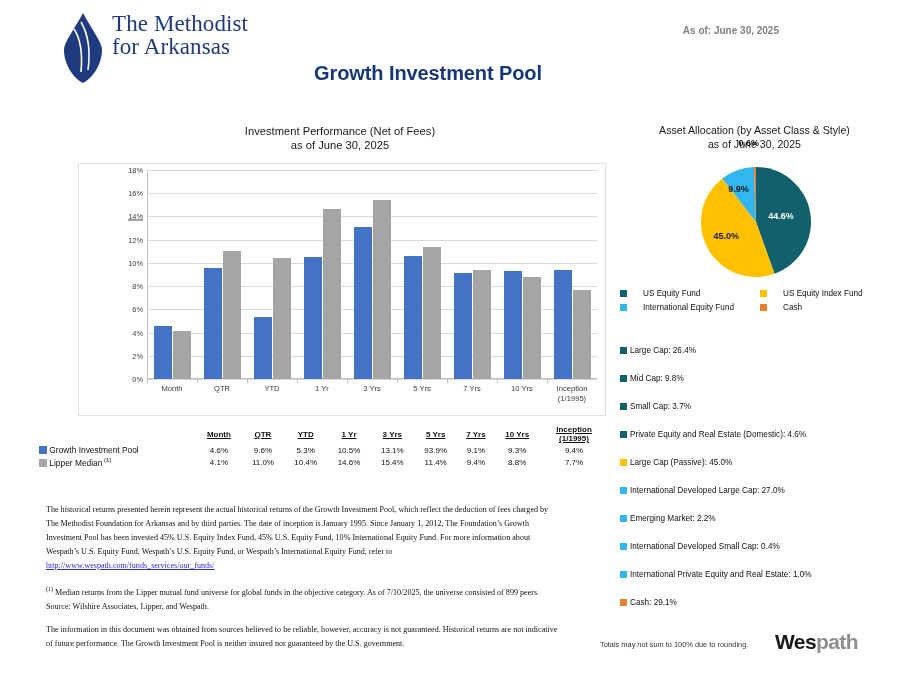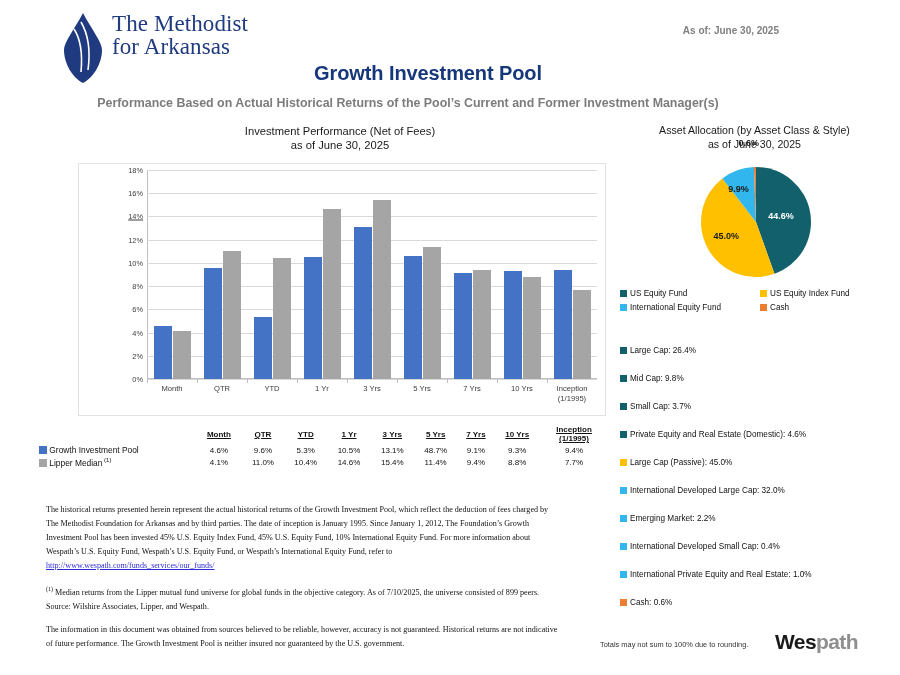--- a/index.html
+++ b/index.html
@@ -66,21 +66,21 @@
   .notes p{margin:0 0 9px 0;}
   .notes a{color:#2b2bd4;text-decoration:underline;word-break:break-all;}
 
   
   .pie-title{position:absolute;left:612px;top:124px;width:285px;text-align:center;
     font-size:10.6px;line-height:13.5px;color:#1a1a1a;}
   .pie-wrap{position:absolute;left:700px;top:166px;width:112px;height:112px;}
   .pie-label{position:absolute;font-size:9px;font-weight:bold;white-space:nowrap;}
   .pie-legend{position:absolute;left:620px;top:289px;width:280px;font-size:8.2px;color:#111;}
   .pie-legend .row{display:flex;margin-bottom:5px;}
-  .pie-legend .cell{width:50%;display:flex;align-items:center;gap:3px;}
+  .pie-legend .cell{width:50%;display:flex;align-items:center;gap:16px;}
   .lsw{display:inline-block;width:7px;height:7px;flex:0 0 7px;}
 
   .alloc{position:absolute;left:620px;top:336px;width:282px;font-size:8.2px;color:#111;}
   .alloc .item{display:flex;align-items:center;gap:3px;height:28px;}
 
   .rounding{position:absolute;left:600px;top:640px;font-size:7.4px;color:#333;}
   .wespath{position:absolute;left:775px;top:630px;font-size:21px;font-weight:bold;letter-spacing:-.6px;}
   .wespath .w1{color:#1a1a1a;}
   .wespath .w2{color:#8e8e8e;}
 </style>
@@ -96,21 +96,20 @@
       <path d="M19 10 C26 22 29 36 26 58" stroke="#ffffff" stroke-width="1.6" fill="none"></path>
     </svg>
     <div class="logo-words">
       <div>The Methodist</div>
       <div>for Arkansas</div>
     </div>
   </div>
 
   <div class="asof">As of: June 30, 2025</div>
   <div class="main-title">Growth Investment Pool</div>
-  <div class="sub-title">Performance Based on Actual Historical Returns of the Pool’s Current and Former Investment Manager(s)</div>
 
   <div class="chart-title">
     <div>Investment Performance (Net of Fees)</div>
     <div>as of June 30, 2025</div>
   </div>
 
   <div class="chart-box">
     <div class="plot" id="plot">
       <div class="vaxis"></div>
       <div class="axisline"></div>
@@ -234,21 +233,21 @@
         </tr>
       </thead>
       <tbody id="table-body">
           <tr>
             <td class="name"><span class="swatch sw-a"></span> Growth Investment Pool</td>
             <td class="val">4.6%</td>
             <td class="val">9.6%</td>
             <td class="val">5.3%</td>
             <td class="val">10.5%</td>
             <td class="val">13.1%</td>
-            <td class="val">48.7%</td>
+            <td class="val">93.9%</td>
             <td class="val">9.1%</td>
             <td class="val">9.3%</td>
             <td class="val">9.4%</td>
           </tr>
           <tr>
             <td class="name"><span class="swatch sw-b"></span> Lipper Median<span class="sup"> (1)</span></td>
             <td class="val">4.1%</td>
             <td class="val">11.0%</td>
             <td class="val">10.4%</td>
             <td class="val">14.6%</td>
@@ -332,37 +331,37 @@
       <div class="item">
         <span class="lsw" style="background: rgb(17, 96, 107);"></span>
         <span>Private Equity and Real Estate (Domestic):  4.6%</span>
       </div>
       <div class="item">
         <span class="lsw" style="background: rgb(255, 192, 0);"></span>
         <span>Large Cap (Passive):  45.0%</span>
       </div>
       <div class="item">
         <span class="lsw" style="background: rgb(49, 182, 237);"></span>
-        <span>International Developed Large Cap:  32.0%</span>
+        <span>International Developed Large Cap:  27.0%</span>
       </div>
       <div class="item">
         <span class="lsw" style="background: rgb(49, 182, 237);"></span>
         <span>Emerging Market:  2.2%</span>
       </div>
       <div class="item">
         <span class="lsw" style="background: rgb(49, 182, 237);"></span>
         <span>International Developed Small Cap:  0.4%</span>
       </div>
       <div class="item">
         <span class="lsw" style="background: rgb(49, 182, 237);"></span>
         <span>International Private Equity and Real Estate:  1.0%</span>
       </div>
       <div class="item">
         <span class="lsw" style="background: rgb(237, 125, 49);"></span>
-        <span>Cash:  0.6%</span>
+        <span>Cash:  29.1%</span>
       </div>
     </div>
 
   <div class="rounding">Totals may not sum to 100% due to rounding.</div>
   <div class="wespath">
     <span class="w1">Wes</span><span class="w2">path</span>
   </div>
 </div>
 
 </body></html>

